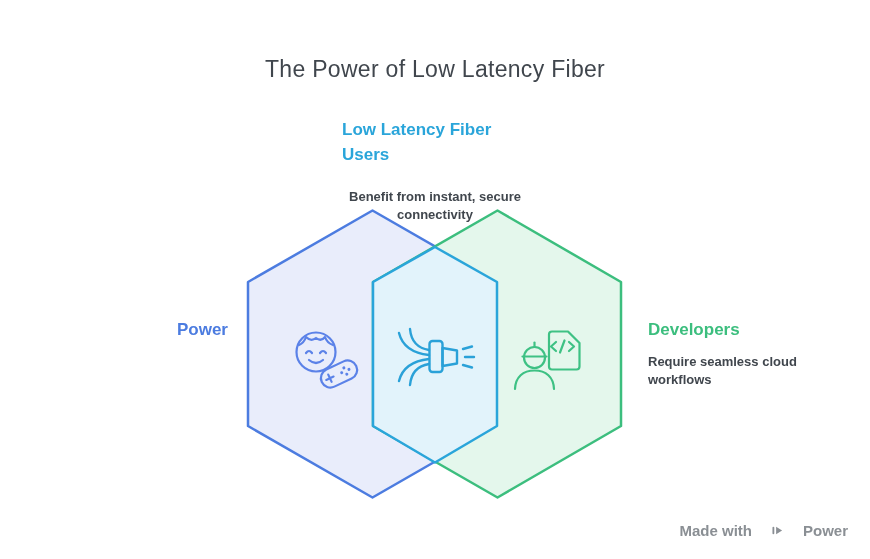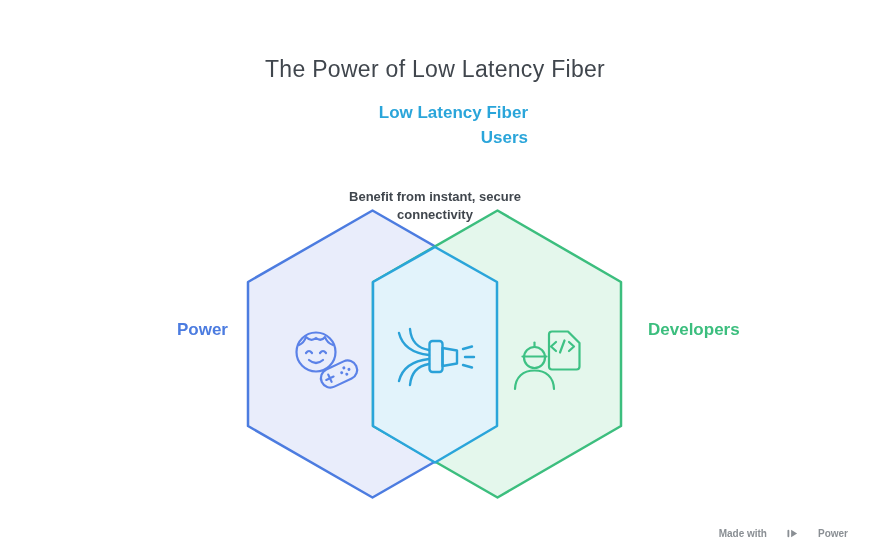--- a/index.html
+++ b/index.html
@@ -14,29 +14,29 @@
   .hexsvg{position:absolute;left:0;top:0;}
   .hex-blue{fill:var(--blue_fill);stroke:var(--blue);stroke-width:2.5;stroke-linejoin:round;}
   .hex-green{fill:var(--green_fill);stroke:var(--green);stroke-width:2.5;stroke-linejoin:round;}
   .hex-cyan{fill:var(--cyan_fill);stroke:var(--cyan);stroke-width:2.5;stroke-linejoin:round;}
   .icon-blue{stroke:var(--icon_blue);fill:none;stroke-width:2.2;stroke-linecap:round;stroke-linejoin:round;}
   .icon-cyan{stroke:var(--icon_cyan);fill:none;stroke-width:2.4;stroke-linecap:round;stroke-linejoin:round;}
   .icon-green{stroke:var(--icon_green);fill:none;stroke-width:2.2;stroke-linecap:round;stroke-linejoin:round;}
   .dot-blue{fill:var(--icon_blue);stroke:none;}
   .lbl{position:absolute;font-size:17px;font-weight:700;}
   .desc{position:absolute;font-size:13px;font-weight:700;line-height:18px;color:var(--text_dark);}
-  .center-lbl{left:342px;top:100px;width:186px;text-align:right;color:var(--cyan);line-height:25px;}
+  .center-lbl{left:342px;top:117px;width:186px;text-align:left;color:var(--cyan);line-height:25px;}
   .center-desc{left:327px;top:176px;width:216px;text-align:center;margin-top:12px;}
   .left-lbl{right:642px;top:320px;text-align:right;color:var(--blue);}
   .left-desc{right:642px;top:353px;width:160px;text-align:right;}
   .right-lbl{left:648px;top:320px;color:var(--green);}
   .right-desc{left:648px;top:353px;width:178px;}
   .watermark{
     position:absolute;right:22px;bottom:20px;display:flex;align-items:center;gap:20px;
-    color:var(--watermark);font-size:10px;font-weight:700;text-decoration:none;
+    color:var(--watermark);font-size:15px;font-weight:700;text-decoration:none;
   }
   .wm-logo{display:inline-block;}
 </style>
 </head>
 <body>
 
 <div class="canvas">
 
   <div class="title">The Power of Low Latency Fiber</div>
 
@@ -87,20 +87,21 @@
       <path class="icon-green" d="M 515,389 C 515.5,377 523,370.5 534.5,370.5 C 546,370.5 553.5,377 554,389"></path>
     </g>
   </svg>
 
   <div class="lbl center-lbl">Low Latency Fiber Users</div>
   <div class="desc center-desc">Benefit from instant, secure connectivity</div>
 
   <div class="lbl left-lbl">Power</div>
 
   <div class="lbl right-lbl">Developers</div>
+  <div class="desc right-desc">Require seamless cloud workflows</div>
 
   <a class="watermark" href="#">
     <span>Made with</span>
     <svg class="wm-logo" width="11" height="11" viewBox="0 0 12 12">
       <rect x="0.5" y="2" width="2" height="8" rx="1" fill="#8A8F94"></rect>
       <polygon points="4.5,2 11,6 4.5,10" fill="#8A8F94"></polygon>
     </svg>
     <span>Power</span>
   </a>
 

